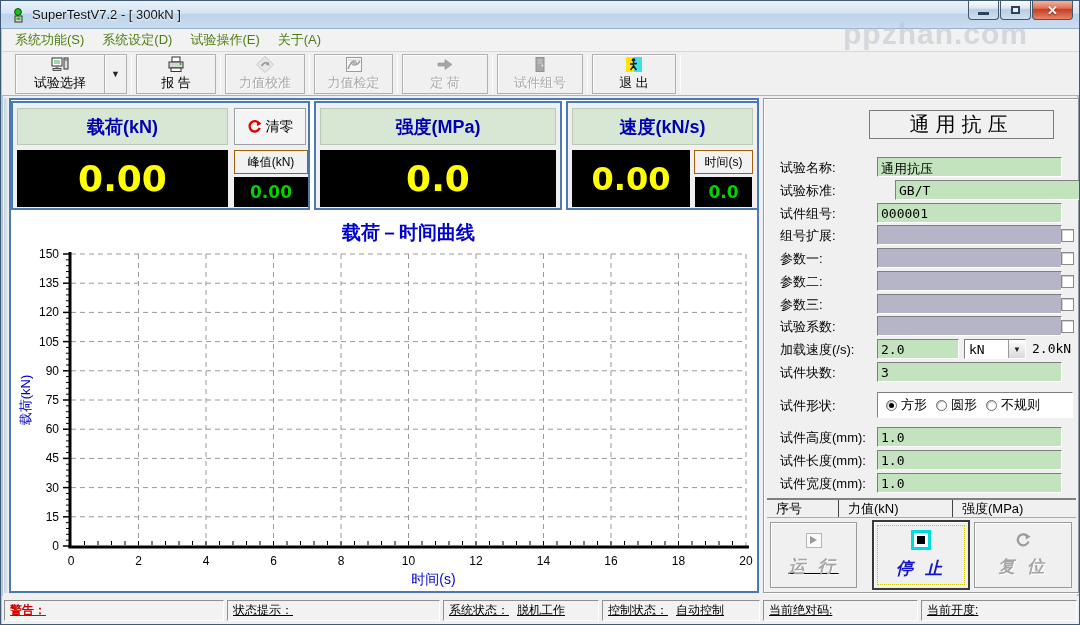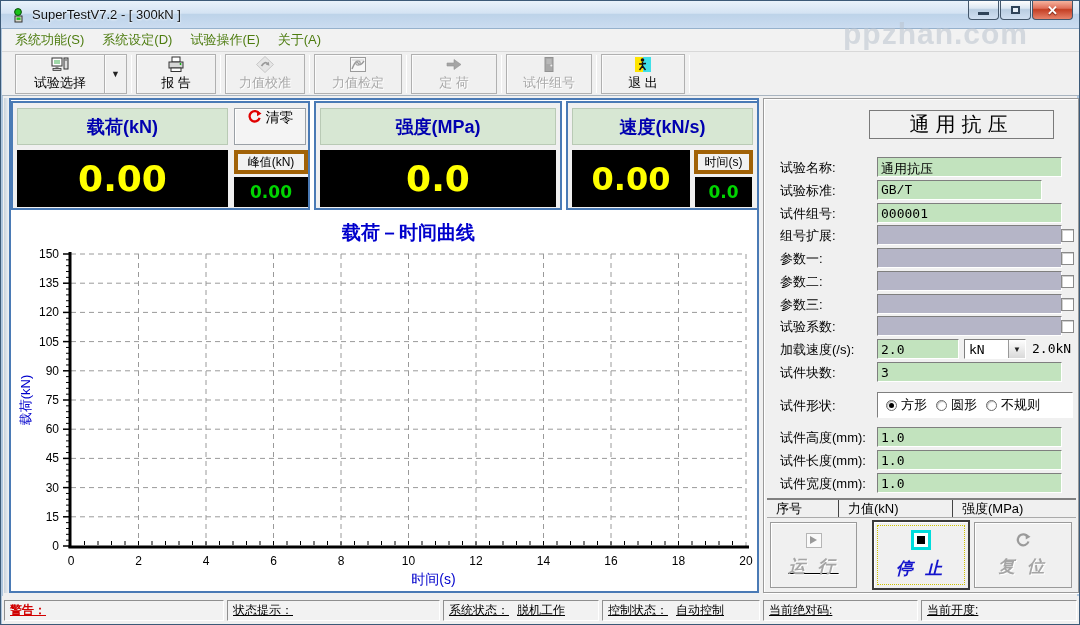--- a/index.html
+++ b/index.html
@@ -49,24 +49,24 @@
   .leftstrip { position:absolute; left:3px; top:97px; width:5px; height:495px;
     background:linear-gradient(to right,#c9d2db,#eef2f6); }
 
   .dpanel { position:absolute; top:100px; height:109px; background:#f0f0f0; border:2px solid #4a7ab5; }
   .dheader { position:absolute; background:#d7e7d3; border:1px solid #b9cab5; color:#0000b0;
     font-weight:bold; font-size:18px; display:flex; align-items:center; justify-content:center; }
   .dbig { position:absolute; background:#000; color:#ffff00; font:bold 36px "DejaVu Sans", sans-serif;
     display:flex; align-items:center; justify-content:center; }
   .dsmall { position:absolute; background:#000; color:#00d400; font:bold 17px "DejaVu Sans", sans-serif;
     display:flex; align-items:center; justify-content:center; }
-  .sideb { position:absolute; background:#f2f2f2; border:4px solid #a16207; font-size:12px; color:#000;
+  .sideb { position:absolute; background:#f2f2f2; border:1px solid #a16207; font-size:12px; color:#000;
     display:flex; align-items:center; justify-content:center; }
   .clearbtn { position:absolute; background:#f4f4f4; border:1px solid #9aa0a6; box-shadow:inset 1px 1px 0 #fff;
-    font-size:14px; display:flex; align-items:flex-start; justify-content:center; gap:4px; }
+    font-size:14px; display:flex; align-items:center; justify-content:center; gap:4px; }
 
   .chart { position:absolute; left:12px; top:214px; width:744px; height:376px; background:#fff; }
 
   
   .rpanel { position:absolute; left:762px; top:97px; width:316px; height:495px; background:#f0f0f0;
     border:1px solid #9a9a9a; box-shadow:inset 1px 1px 0 #fff, 1px 1px 0 #fff; }
   .rtitle { position:absolute; left:105px; top:11px; width:185px; height:29px; border:1px solid #7a7a7a;
     background:#f0f0f0; font:20px "Liberation Serif", serif; letter-spacing:6px;
     display:flex; align-items:center; justify-content:center; color:#000; }
   .frow { position:absolute; left:16px; width:294px; height:20px; }
@@ -194,21 +194,21 @@
               <polygon points="9,0.5 17.5,8.5 9,16.5 0.5,8.5" fill="#ffe400" stroke="#b89a00"></polygon>
               <path d="M5.5 10 Q9 4.5 12 8" fill="none" stroke="#e00000" stroke-width="1.8"></path>
               <polygon points="12.8,5.8 13.4,9.8 9.8,8.6" fill="#e00000"></polygon>
             </svg>
           </div>
           <div>力值校准</div>
         </div>
       </div>
       <div class="tsep"></div>
       <div class="tgroup">
-        <div class="tbtn disabled" style="width: 88px;">
+        <div class="tbtn disabled" style="width: 79px;">
           <div class="ico">
             <svg width="18" height="17" viewBox="0 0 18 17">
               <rect x="1.5" y="1.5" width="15" height="14" fill="#fff" stroke="#333"></rect>
               <path d="M3 13 Q7 3 9 7 T15 5" fill="none" stroke="#e00000" stroke-width="1.4"></path>
               <circle cx="9" cy="7" r="2.2" fill="none" stroke="#2040d0" stroke-width="1.2"></circle>
               <line x1="3" y1="4" x2="15" y2="4" stroke="#888" stroke-width=".7"></line>
             </svg>
           </div>
           <div>力值检定</div>
         </div>
@@ -435,21 +435,21 @@
 
   <div class="rpanel">
     <div class="rtitle">通用抗压</div>
     <div id="param-form">
         <div class="frow" style="top: 58px; text-decoration: underline;">
           <span class="flabel">试验名称:</span>
           <div class="finput green" style="left: 97px; width: 185px;">通用抗压</div>
         </div>
         <div class="frow" style="top: 81px;">
           <span class="flabel">试验标准:</span>
-          <div class="finput green" style="left: 97px; width: 165px; font-family: Liberation Mono, monospace;">GB/T</div>
+          <div class="finput green" style="left: 115px; width: 185px;">GB/T</div>
         </div>
         <div class="frow" style="top: 104px;">
           <span class="flabel">试件组号:</span>
           <div class="finput green" style="left: 97px; width: 185px;">000001</div>
         </div>
         <div class="frow" style="top: 126px;">
           <span class="flabel">组号扩展:</span>
           <div class="finput gray" style="left: 97px; width: 185px;"></div>
           <div class="chk"></div>
         </div>

